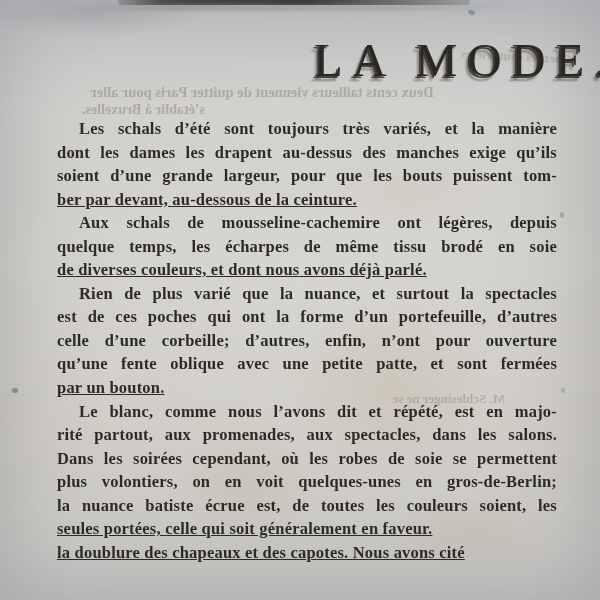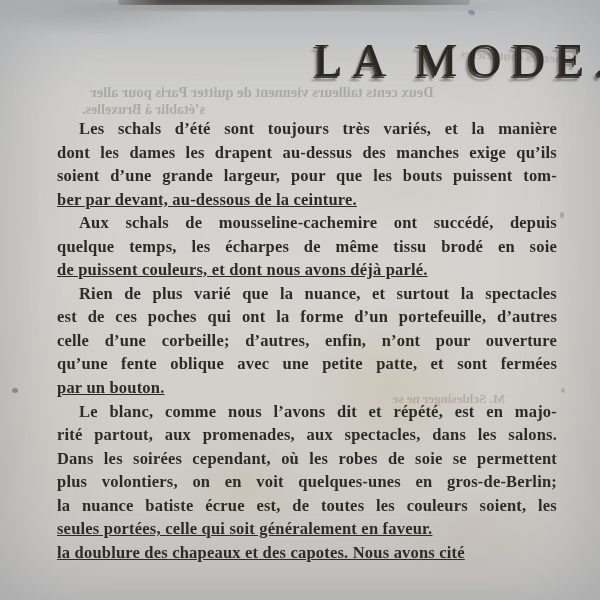--- a/index.html
+++ b/index.html
@@ -95,23 +95,23 @@
 
   <div class="ghost g-under1">Deux cents tailleurs viennent de quitter Paris pour aller</div>
   <div class="ghost g-under2">s’établir à Bruxelles.</div>
   <div class="ghost g-mid">M. Schlesinger ne se</div>
 
   <div class="body">
       <div class="line first">Les schals d’été sont toujours très variés, et la manière</div>
       <div class="line">dont les dames les drapent au-dessus des manches exige qu’ils</div>
       <div class="line">soient d’une grande largeur, pour que les bouts puissent tom-</div>
       <div class="line plast">ber par devant, au-dessous de la ceinture.</div>
-      <div class="line first">Aux schals de mousseline-cachemire ont succédé, depuis</div>
+      <div class="line first">Aux schals de mousseline-cachemire ont légères, depuis</div>
       <div class="line">quelque temps, les écharpes de même tissu brodé en soie</div>
-      <div class="line plast">de puissent couleurs, et dont nous avons déjà parlé.</div>
+      <div class="line plast">de diverses couleurs, et dont nous avons déjà parlé.</div>
       <div class="line first">Rien de plus varié que la nuance, et surtout la spectacles</div>
       <div class="line">est de ces poches qui ont la forme d’un portefeuille, d’autres</div>
       <div class="line">celle d’une corbeille; d’autres, enfin, n’ont pour ouverture</div>
       <div class="line">qu’une fente oblique avec une petite patte, et sont fermées</div>
       <div class="line plast">par un bouton.</div>
       <div class="line first">Le blanc, comme nous l’avons dit et répété, est en majo-</div>
       <div class="line">rité partout, aux promenades, aux spectacles, dans les salons.</div>
       <div class="line">Dans les soirées cependant, où les robes de soie se permettent</div>
       <div class="line">plus volontiers, on en voit quelques-unes en gros-de-Berlin;</div>
       <div class="line">la nuance batiste écrue est, de toutes les couleurs soient, les</div>

